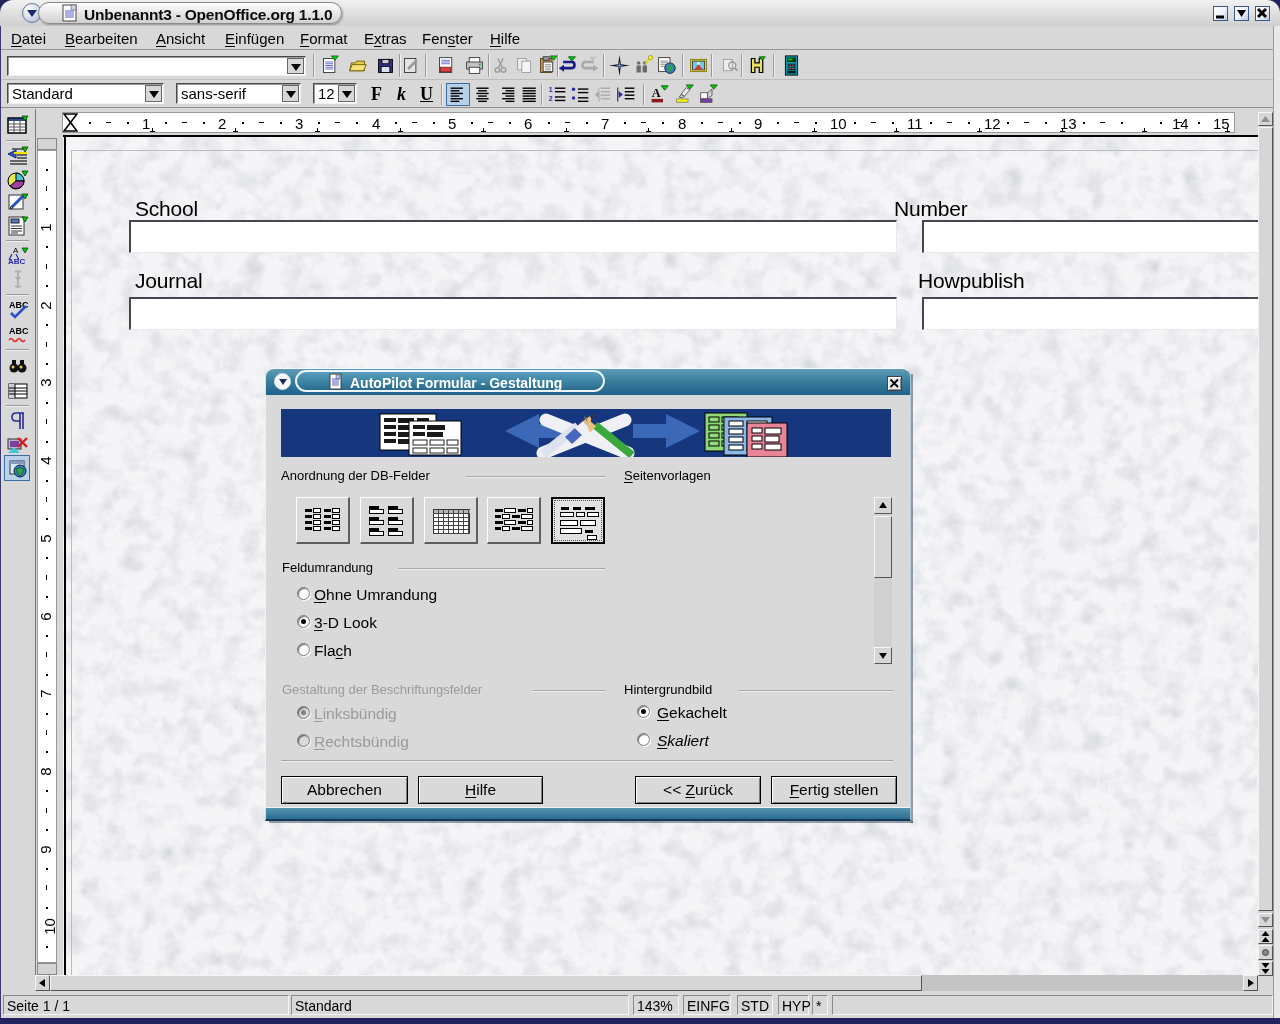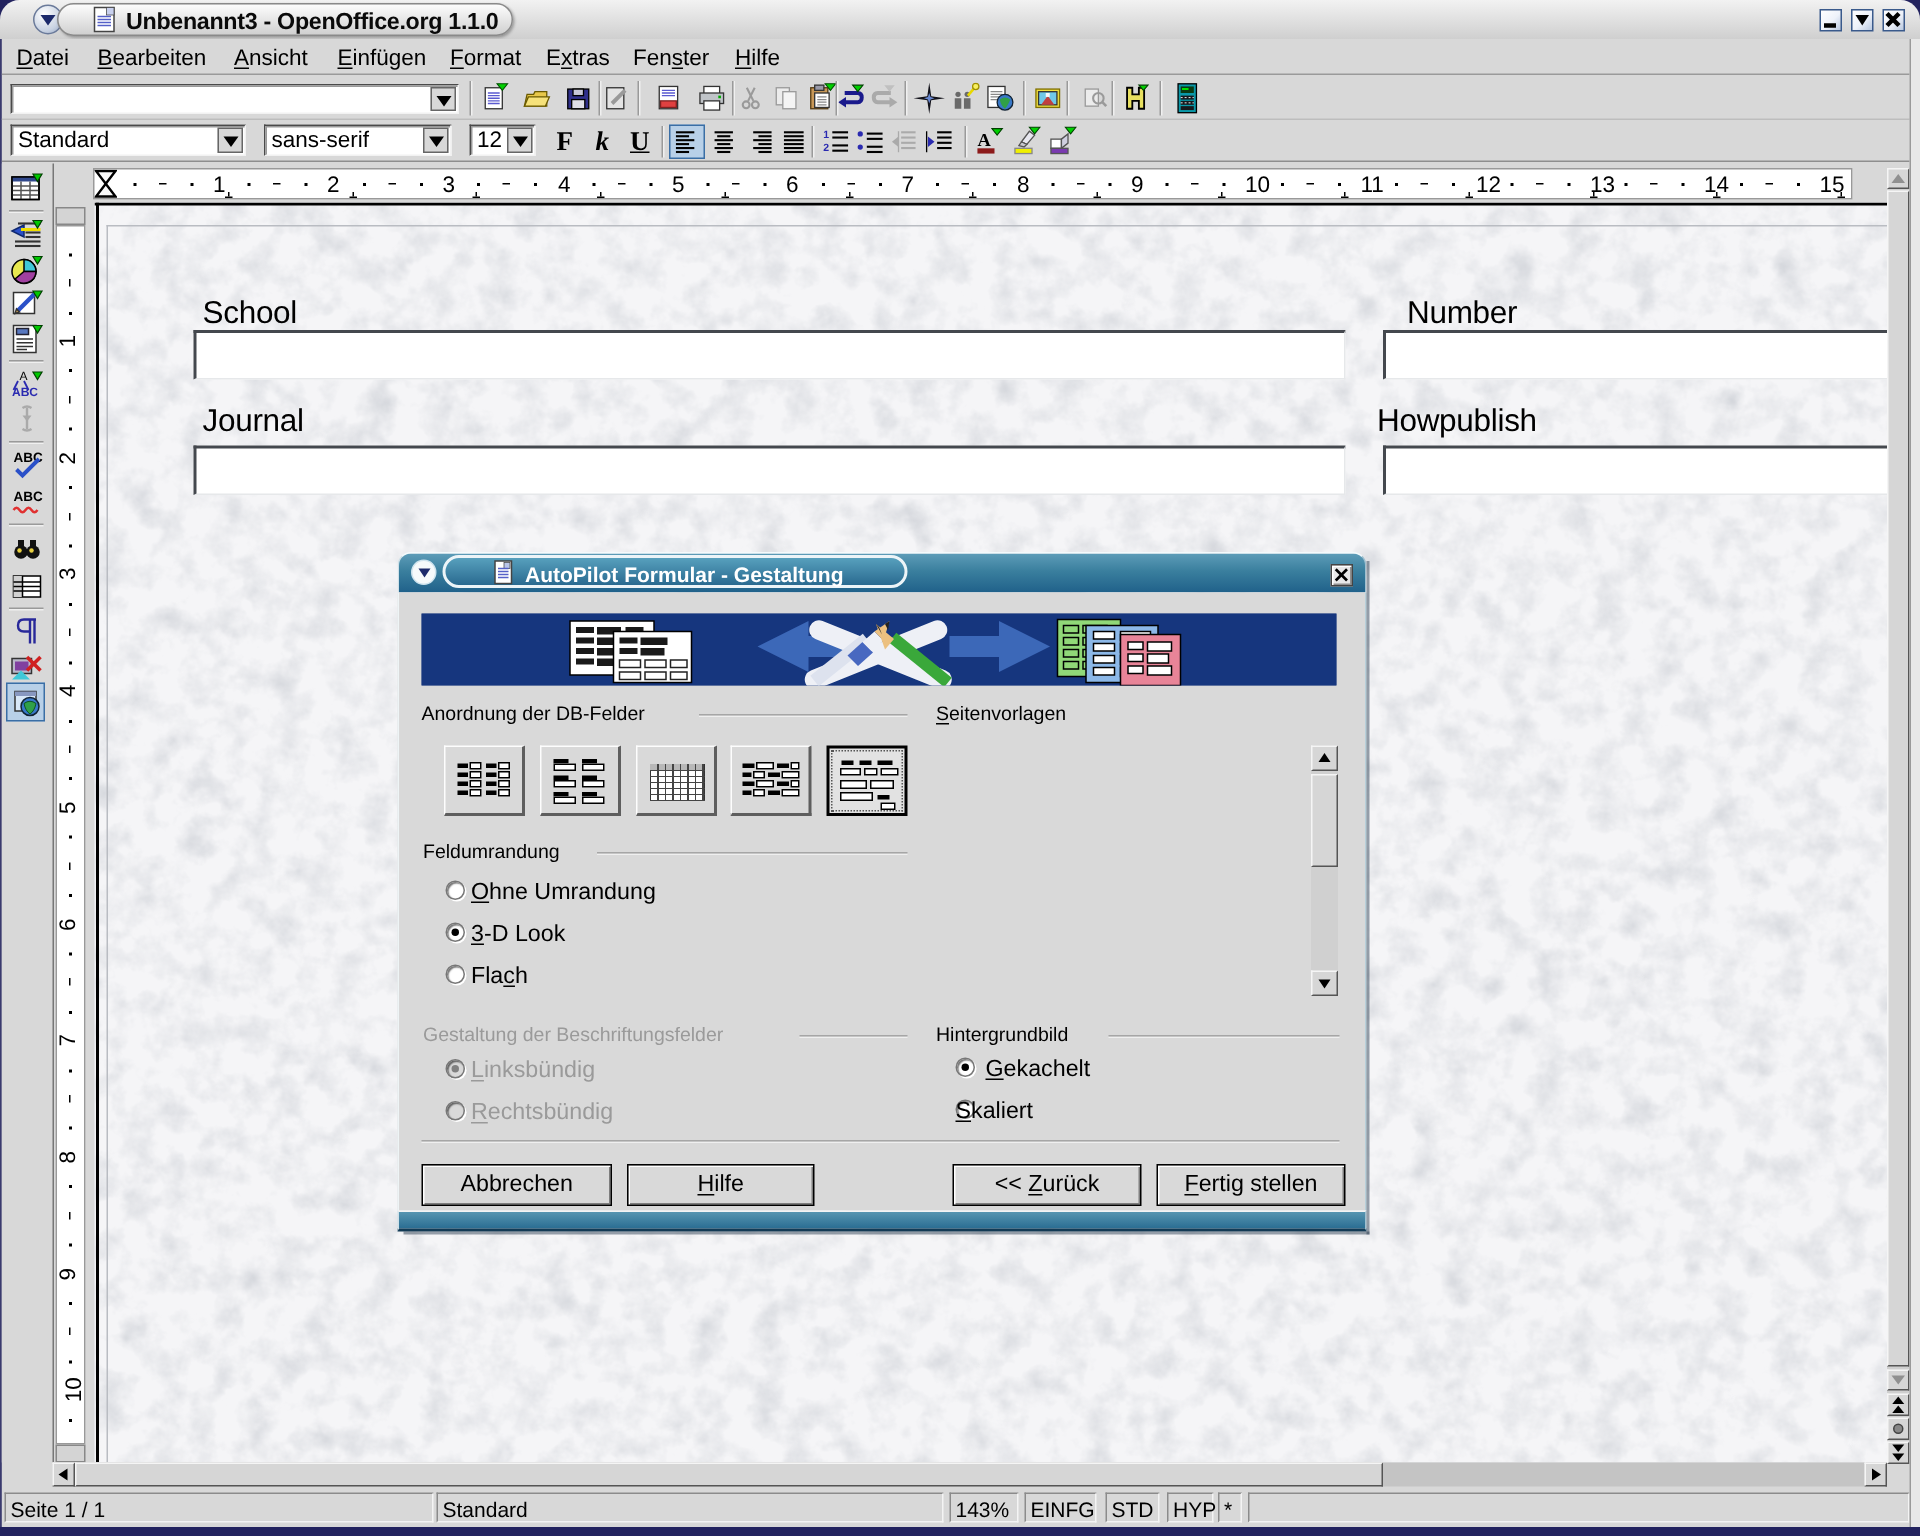--- a/index.html
+++ b/index.html
@@ -499,21 +499,21 @@
 <div class="rnum" style="left:372px;top:115px;">4</div>
 <div class="rnum" style="left:448px;top:115px;">5</div>
 <div class="rnum" style="left:524px;top:115px;">6</div>
 <div class="rnum" style="left:601px;top:115px;">7</div>
 <div class="rnum" style="left:678px;top:115px;">8</div>
 <div class="rnum" style="left:754px;top:115px;">9</div>
 <div class="rnum" style="left:830px;top:115px;">10</div>
 <div class="rnum" style="left:907px;top:115px;">11</div>
 <div class="rnum" style="left:984px;top:115px;">12</div>
 <div class="rnum" style="left:1060px;top:115px;">13</div>
-<div class="rnum" style="left:1136px;top:115px;">14</div>
+<div class="rnum" style="left:1172px;top:115px;">14</div>
 <div class="rnum" style="left:1213px;top:115px;">15</div>
 <div class="tick" style="left:89px;top:122px;width:2px;height:2px;"></div>
 <div class="tick" style="left:106px;top:122px;width:5px;height:1px;"></div>
 <div class="tick" style="left:127px;top:122px;width:2px;height:2px;"></div>
 <div class="tick" style="left:165px;top:122px;width:2px;height:2px;"></div>
 <div class="tick" style="left:182px;top:122px;width:5px;height:1px;"></div>
 <div class="tick" style="left:203px;top:122px;width:2px;height:2px;"></div>
 <div class="tick" style="left:242px;top:122px;width:2px;height:2px;"></div>
 <div class="tick" style="left:259px;top:122px;width:5px;height:1px;"></div>
 <div class="tick" style="left:280px;top:122px;width:2px;height:2px;"></div>
@@ -641,21 +641,21 @@
       </defs>
 <rect width="1195" height="840" fill="#f5f5f7"></rect>
 <rect width="1195" height="840" filter="url(#paper)"></rect>
 </svg>
 <div class="pborder" style="left:0;top:0;width:1195px;height:2px;"></div>
 <div class="pborder" style="left:1px;top:0;width:2px;height:840px;"></div>
 <div class="mline" style="left:8px;top:15px;width:1187px;height:1px;"></div>
 <div class="mline" style="left:8px;top:15px;width:1px;height:825px;"></div>
 <div class="flabel" style="left:72px;top:62px;">School</div>
 <div class="finput" style="left:66px;top:85px;width:768px;"></div>
-<div class="flabel" style="left:875px;top:62px;">Number</div>
+<div class="flabel" style="left:831px;top:62px;">Number</div>
 <div class="finput" style="left:859px;top:85px;width:400px;"></div>
 <div class="flabel" style="left:72px;top:134px;">Journal</div>
 <div class="finput" style="left:66px;top:162px;width:768px;"></div>
 <div class="flabel" style="left:855px;top:134px;">Howpublish</div>
 <div class="finput" style="left:859px;top:162px;width:400px;"></div>
 </div>
 <div id="vscroll"></div>
 <div class="sbtn" style="left:1258px;top:112px;width:15px;height:14px;"></div>
 <svg class="abs" style="left:1258px;top:112px;" width="15" height="14">
     <polygon points="7.5,4 12,10 3,10" fill="#909090"></polygon>
@@ -924,18 +924,18 @@
 <div class="gline" style="left:268px;top:322px;width:72px;"></div>
 <div class="radio dis on" style="left:32px;top:338px;"></div>
 <div class="rlabel dis2" style="left:49px;top:337px;"><u>L</u>inksbündig</div>
 <div class="radio dis" style="left:32px;top:366px;"></div>
 <div class="rlabel dis2" style="left:49px;top:365px;"><u>R</u>echtsbündig</div>
 <div class="glabel" style="left:359px;top:314px;">Hintergrundbild</div>
 <div class="gline" style="left:474px;top:322px;width:154px;"></div>
 <div class="radio on" style="left:372px;top:337px;"></div>
 <div class="rlabel" style="left:392px;top:336px;"><u>G</u>ekachelt</div>
 <div class="radio" style="left:372px;top:365px;"></div>
-<div class="rlabel" style="left:372px;top:364px;"><u>S</u>kaliert</div>
+<div class="rlabel" style="left:392px;top:364px;font-style:italic;"><u>S</u>kaliert</div>
 <div class="gline" style="left:16px;top:392px;width:612px;"></div>
 <div class="dbtn" style="left:16px;top:408px;width:127px;">Abbrechen</div>
 <div class="dbtn" style="left:153px;top:408px;width:125px;"><u>H</u>ilfe</div>
 <div class="dbtn" style="left:370px;top:408px;width:126px;">&lt;&lt; <u>Z</u>urück</div>
 <div class="dbtn" style="left:506px;top:408px;width:126px;"><u>F</u>ertig stellen</div>
 </div>
 </body></html>

